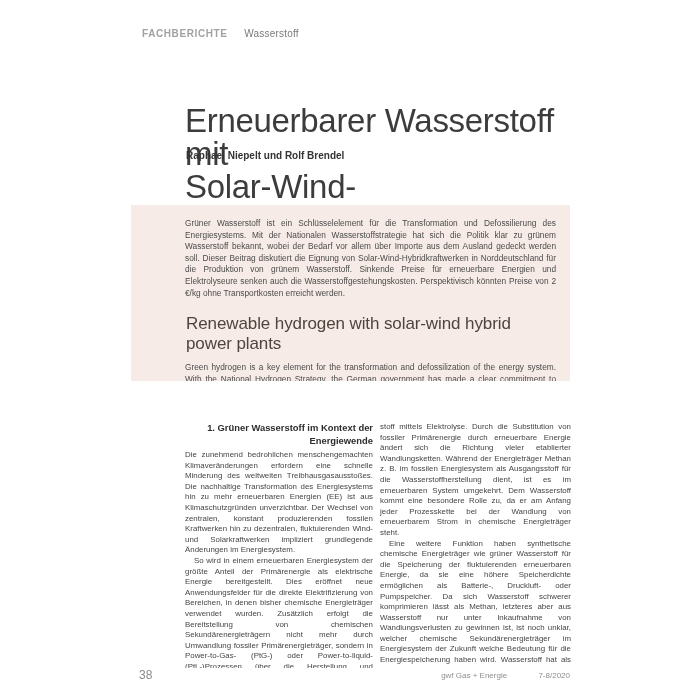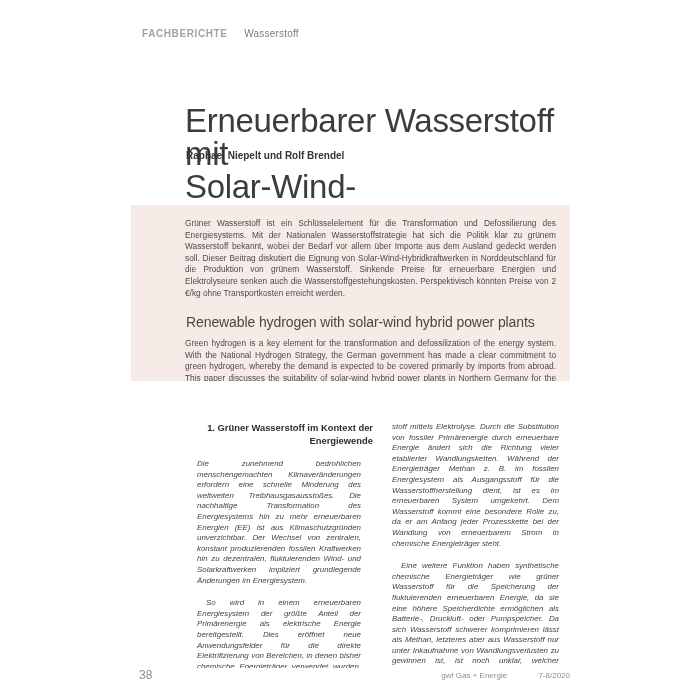--- a/index.html
+++ b/index.html
@@ -17,31 +17,31 @@
 
   .authors{position:absolute;left:186px;top:150px;font-size:10px;font-weight:bold;color:#343434;}
   .keywords{position:absolute;left:186px;top:173px;font-size:9.5px;color:#5a5a5a;}
 
   
   .abstract-box{position:absolute;left:131px;top:205px;width:439px;height:176px;
                 background:#f6ebe6;box-sizing:border-box;
                 padding:13px 14px 10px 54px;overflow:hidden;}
   .abstract-de, .abstract-en{font-size:8.3px;line-height:11.6px;color:#4b4b4b;
                 text-align:justify;hyphens:auto;}
-  .title-en{font-size:14px;color:#50443f;margin:15px 0 8px 1px;letter-spacing:-0.1px;}
+  .title-en{font-size:17px;color:#50443f;margin:15px 0 8px 1px;letter-spacing:-0.1px;}
 
   
   .body-cols{position:absolute;left:185px;top:420px;width:386px;height:248px;
              display:flex;overflow:hidden;}
   .col{box-sizing:border-box;}
   .col-left{width:188px;margin-right:7px;}
   .col-right{width:191px;}
   .sec-heading{font-size:9.4px;line-height:12.5px;font-weight:bold;color:#2d2d2d;margin:2px 0 3px 0;text-align:right;}
   .body-p{font-size:7.9px;line-height:10.6px;color:#454545;text-align:justify;
-          hyphens:auto;margin:12px;font-style:italic;}
+          hyphens:auto;margin:0;}
   .body-p.indent{text-indent:9px;}
   .col-right .body-p.first{margin-top:2px;}
 
   
   .footer-page{position:absolute;left:139px;top:668px;font-size:12px;color:#8b8b8b;}
   .footer-right{position:absolute;top:671px;right:130px;font-size:8px;color:#8e8e8e;}
   .footer-right .journal{margin-right:29px;color:#8e8e8e;}
 </style>
 </head>
 <body>

